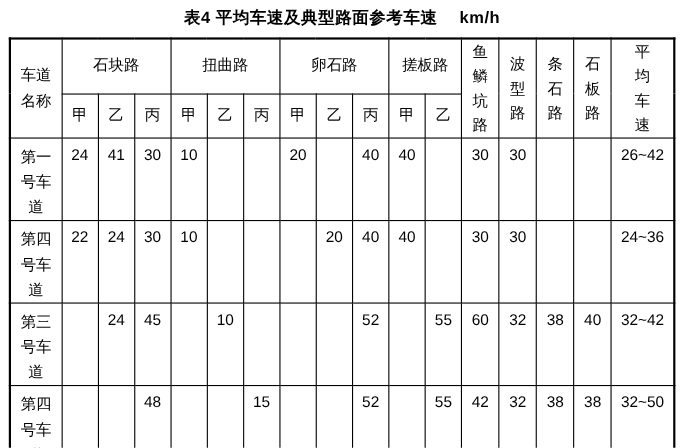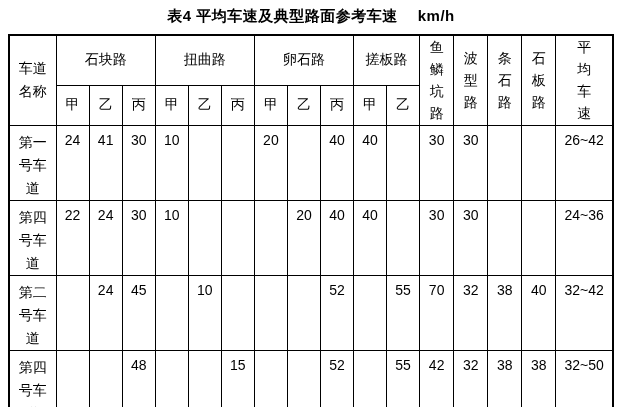--- a/index.html
+++ b/index.html
@@ -177,34 +177,34 @@
     <td class="num"></td>
     <td class="num">30</td>
     <td class="num">30</td>
     <td class="num"></td>
     <td class="num"></td>
     <td class="num">24~36</td>
   </tr>
 
   <tr class="dr">
     <td class="label-cell">
-      <div class="wrap2">第二号车道</div>
+      <div class="wrap2">第三号车道</div>
     </td>
     <td class="num"></td>
     <td class="num">24</td>
     <td class="num">45</td>
     <td class="num"></td>
     <td class="num">10</td>
     <td class="num"></td>
     <td class="num"></td>
     <td class="num"></td>
     <td class="num">52</td>
     <td class="num"></td>
     <td class="num">55</td>
-    <td class="num">70</td>
+    <td class="num">60</td>
     <td class="num">32</td>
     <td class="num">38</td>
     <td class="num">40</td>
     <td class="num">32~42</td>
   </tr>
 
   <tr class="dr">
     <td class="label-cell">
       <div class="wrap2">第四号车道</div>
     </td>

